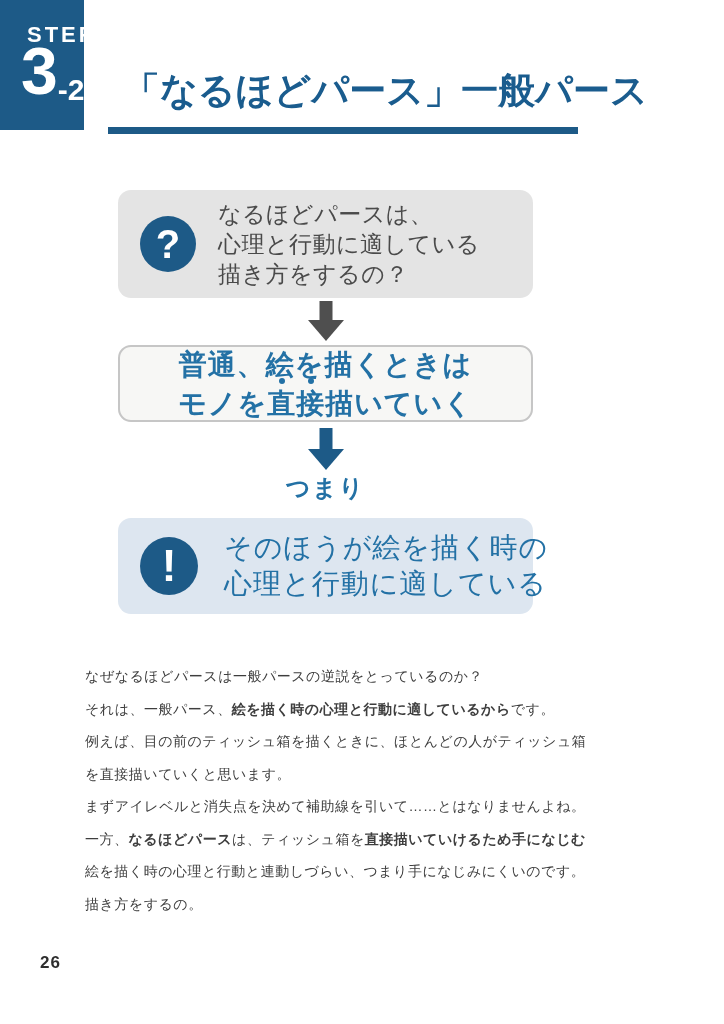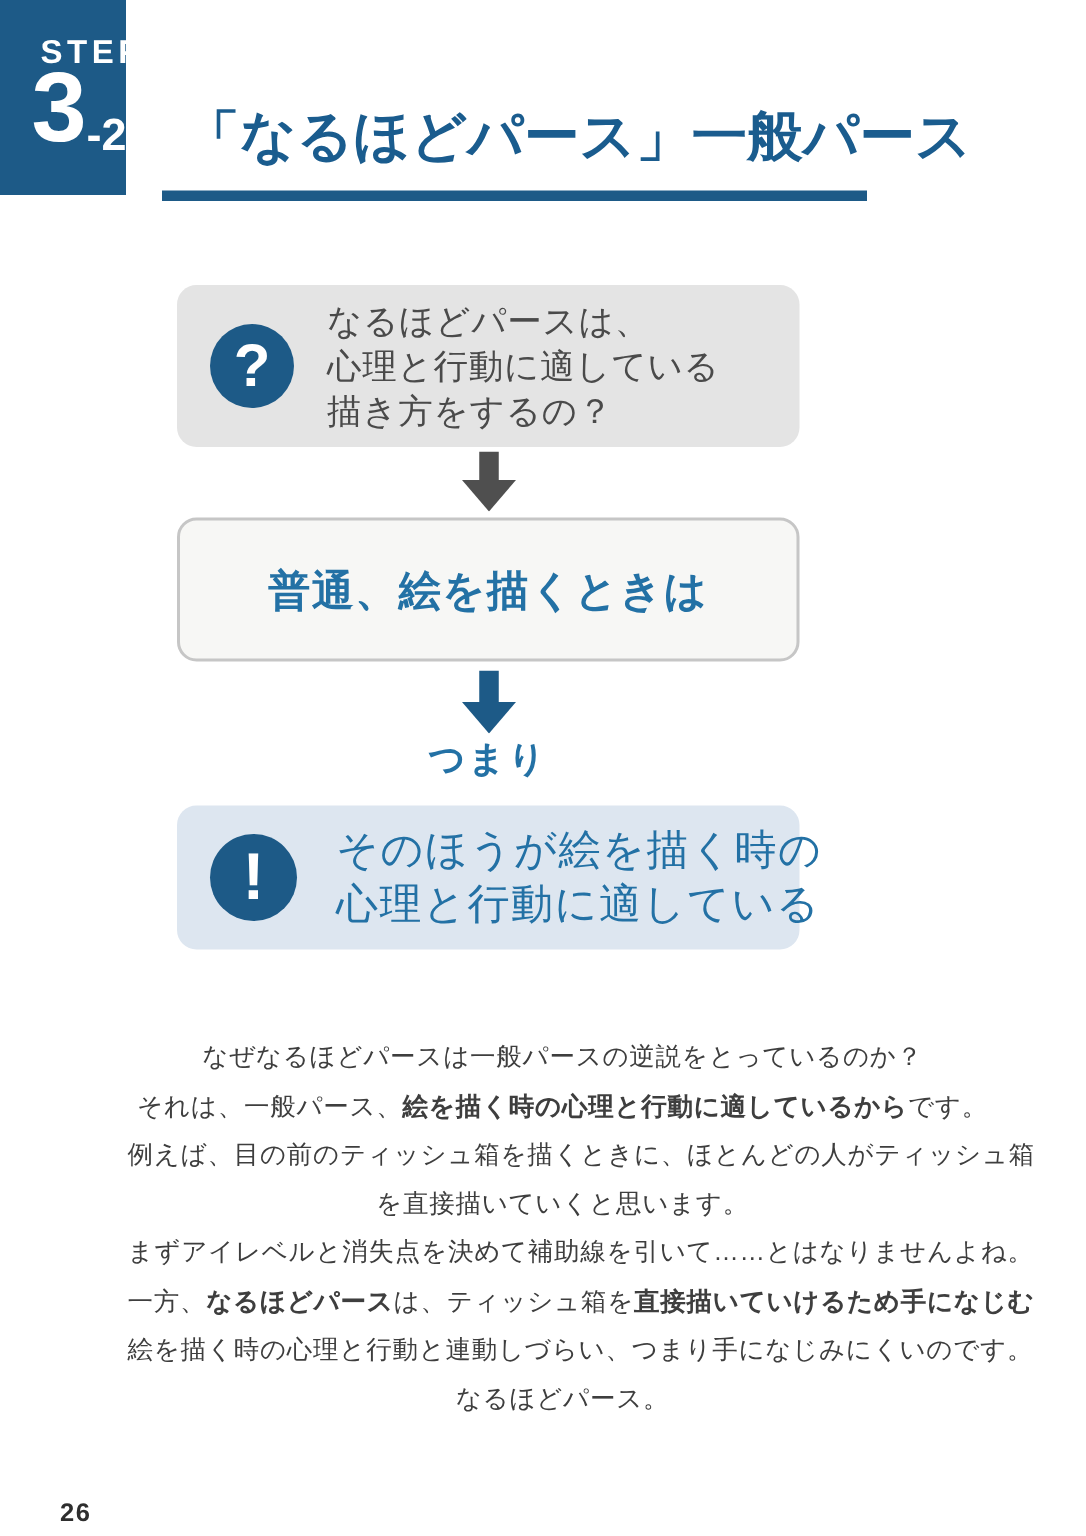--- a/index.html
+++ b/index.html
@@ -60,21 +60,21 @@
   }
   .q-box .circle-icon{margin-left:22px;font-size:40px;font-weight:700;}
   .q-text{
     margin-left:22px;font-size:23px;line-height:30px;font-weight:500;
     color:var(--c-question-text);letter-spacing:0.5px;
   }
   .arrow-svg{display:block;}
   .arrow-dark{color:var(--c-arrow-dark);margin:3px 0 4px 0;}
   .arrow-blue{color:var(--c-dark-blue);margin:6px 0 0 0;}
   .mid-box{
-    height:96px;background:var(--c-box2-bg);border:2px solid var(--c-box2-border);
+    height:77px;background:var(--c-box2-bg);border:2px solid var(--c-box2-border);
     display:flex;flex-direction:column;align-items:center;justify-content:center;
     color:var(--c-text-blue);font-size:28px;font-weight:600;letter-spacing:1px;
   }
   .mid-line{line-height:39px;white-space:nowrap;}
   .em-char{position:relative;display:inline-block;}
   .em-char::before{
     content:"";position:absolute;top:-6px;left:50%;transform:translateX(-50%);
     width:6px;height:6px;border-radius:50%;background:var(--c-text-blue);
   }
   .connector-label{
@@ -85,29 +85,29 @@
     margin-top:13px;height:96px;background:var(--c-box-light-blue);
     display:flex;align-items:center;
   }
   .ans-box .circle-icon{margin-left:22px;width:58px;height:58px;font-size:44px;font-weight:700;}
   .ans-text{
     margin-left:26px;font-size:28px;line-height:36px;font-weight:400;
     color:var(--c-text-blue);letter-spacing:1px;white-space:nowrap;
   }
   
   .body-text{
-    position:absolute;left:85px;top:689px;width:580px;
-    font-size:17px;color:var(--c-body-text);letter-spacing:0.5px;text-align:center;
+    position:absolute;left:85px;top:660px;width:580px;
+    font-size:14px;color:var(--c-body-text);letter-spacing:0.5px;
   }
   .body-line{line-height:32.5px;white-space:nowrap;}
   .body-line .b{font-weight:700;}
   
   .page-number{
     position:absolute;left:40px;top:953px;
-    font-size:17px;font-weight:700;color:#2e2e2e;letter-spacing:1px;margin-top:46px;
+    font-size:17px;font-weight:700;color:#2e2e2e;letter-spacing:1px;
   }
 </style>
 </head>
 <body>
 
 <div class="page">
 
   <div class="step-box">
     <div class="step-label">STEP</div>
     <div class="step-number-row">
@@ -130,20 +130,21 @@
       </div>
     </div>
 
     <svg class="arrow-svg arrow-dark" width="36" height="40" viewBox="0 0 36 40" aria-hidden="true">
       <rect x="11.5" y="0" width="13" height="20" fill="currentColor"></rect>
       <polygon points="0,19 36,19 18,40" fill="currentColor"></polygon>
     </svg>
 
     <div class="fc-box mid-box">
       <div class="mid-line">普通、絵を描くときは</div>
+      <div class="mid-line"><span>モノを</span><span class="em-char">直</span><span class="em-char">接</span><span>描いていく</span></div>
     </div>
 
     <svg class="arrow-svg arrow-blue" width="36" height="42" viewBox="0 0 36 42" aria-hidden="true">
       <rect x="11.5" y="0" width="13" height="22" fill="currentColor"></rect>
       <polygon points="0,21 36,21 18,42" fill="currentColor"></polygon>
     </svg>
 
     <div class="connector-label">つまり</div>
 
     <div class="fc-box ans-box">
@@ -159,18 +160,18 @@
   </section>
 
   <section class="body-text" id="body-lines">
       <div class="body-line"><span>なぜなるほどパースは一般パースの逆説をとっているのか？</span></div>
       <div class="body-line"><span>それは、一般パース、</span><span class="b">絵を描く時の心理と行動に適しているから</span><span>です。</span></div>
       <div class="body-line"><span>例えば、目の前のティッシュ箱を描くときに、ほとんどの人がティッシュ箱</span></div>
       <div class="body-line"><span>を直接描いていくと思います。</span></div>
       <div class="body-line"><span>まずアイレベルと消失点を決めて補助線を引いて……とはなりませんよね。</span></div>
       <div class="body-line"><span>一方、</span><span class="b">なるほどパース</span><span>は、ティッシュ箱を</span><span class="b">直接描いていけるため手になじむ</span></div>
       <div class="body-line"><span>絵を描く時の心理と行動と連動しづらい、つまり手になじみにくいのです。</span></div>
-      <div class="body-line"><span>なるほどパース。</span></div>
+      <div class="body-line"><span>描き方をするの。</span></div>
     </section>
 
   <div class="page-number">26</div>
 
 </div>
 
 </body></html>

